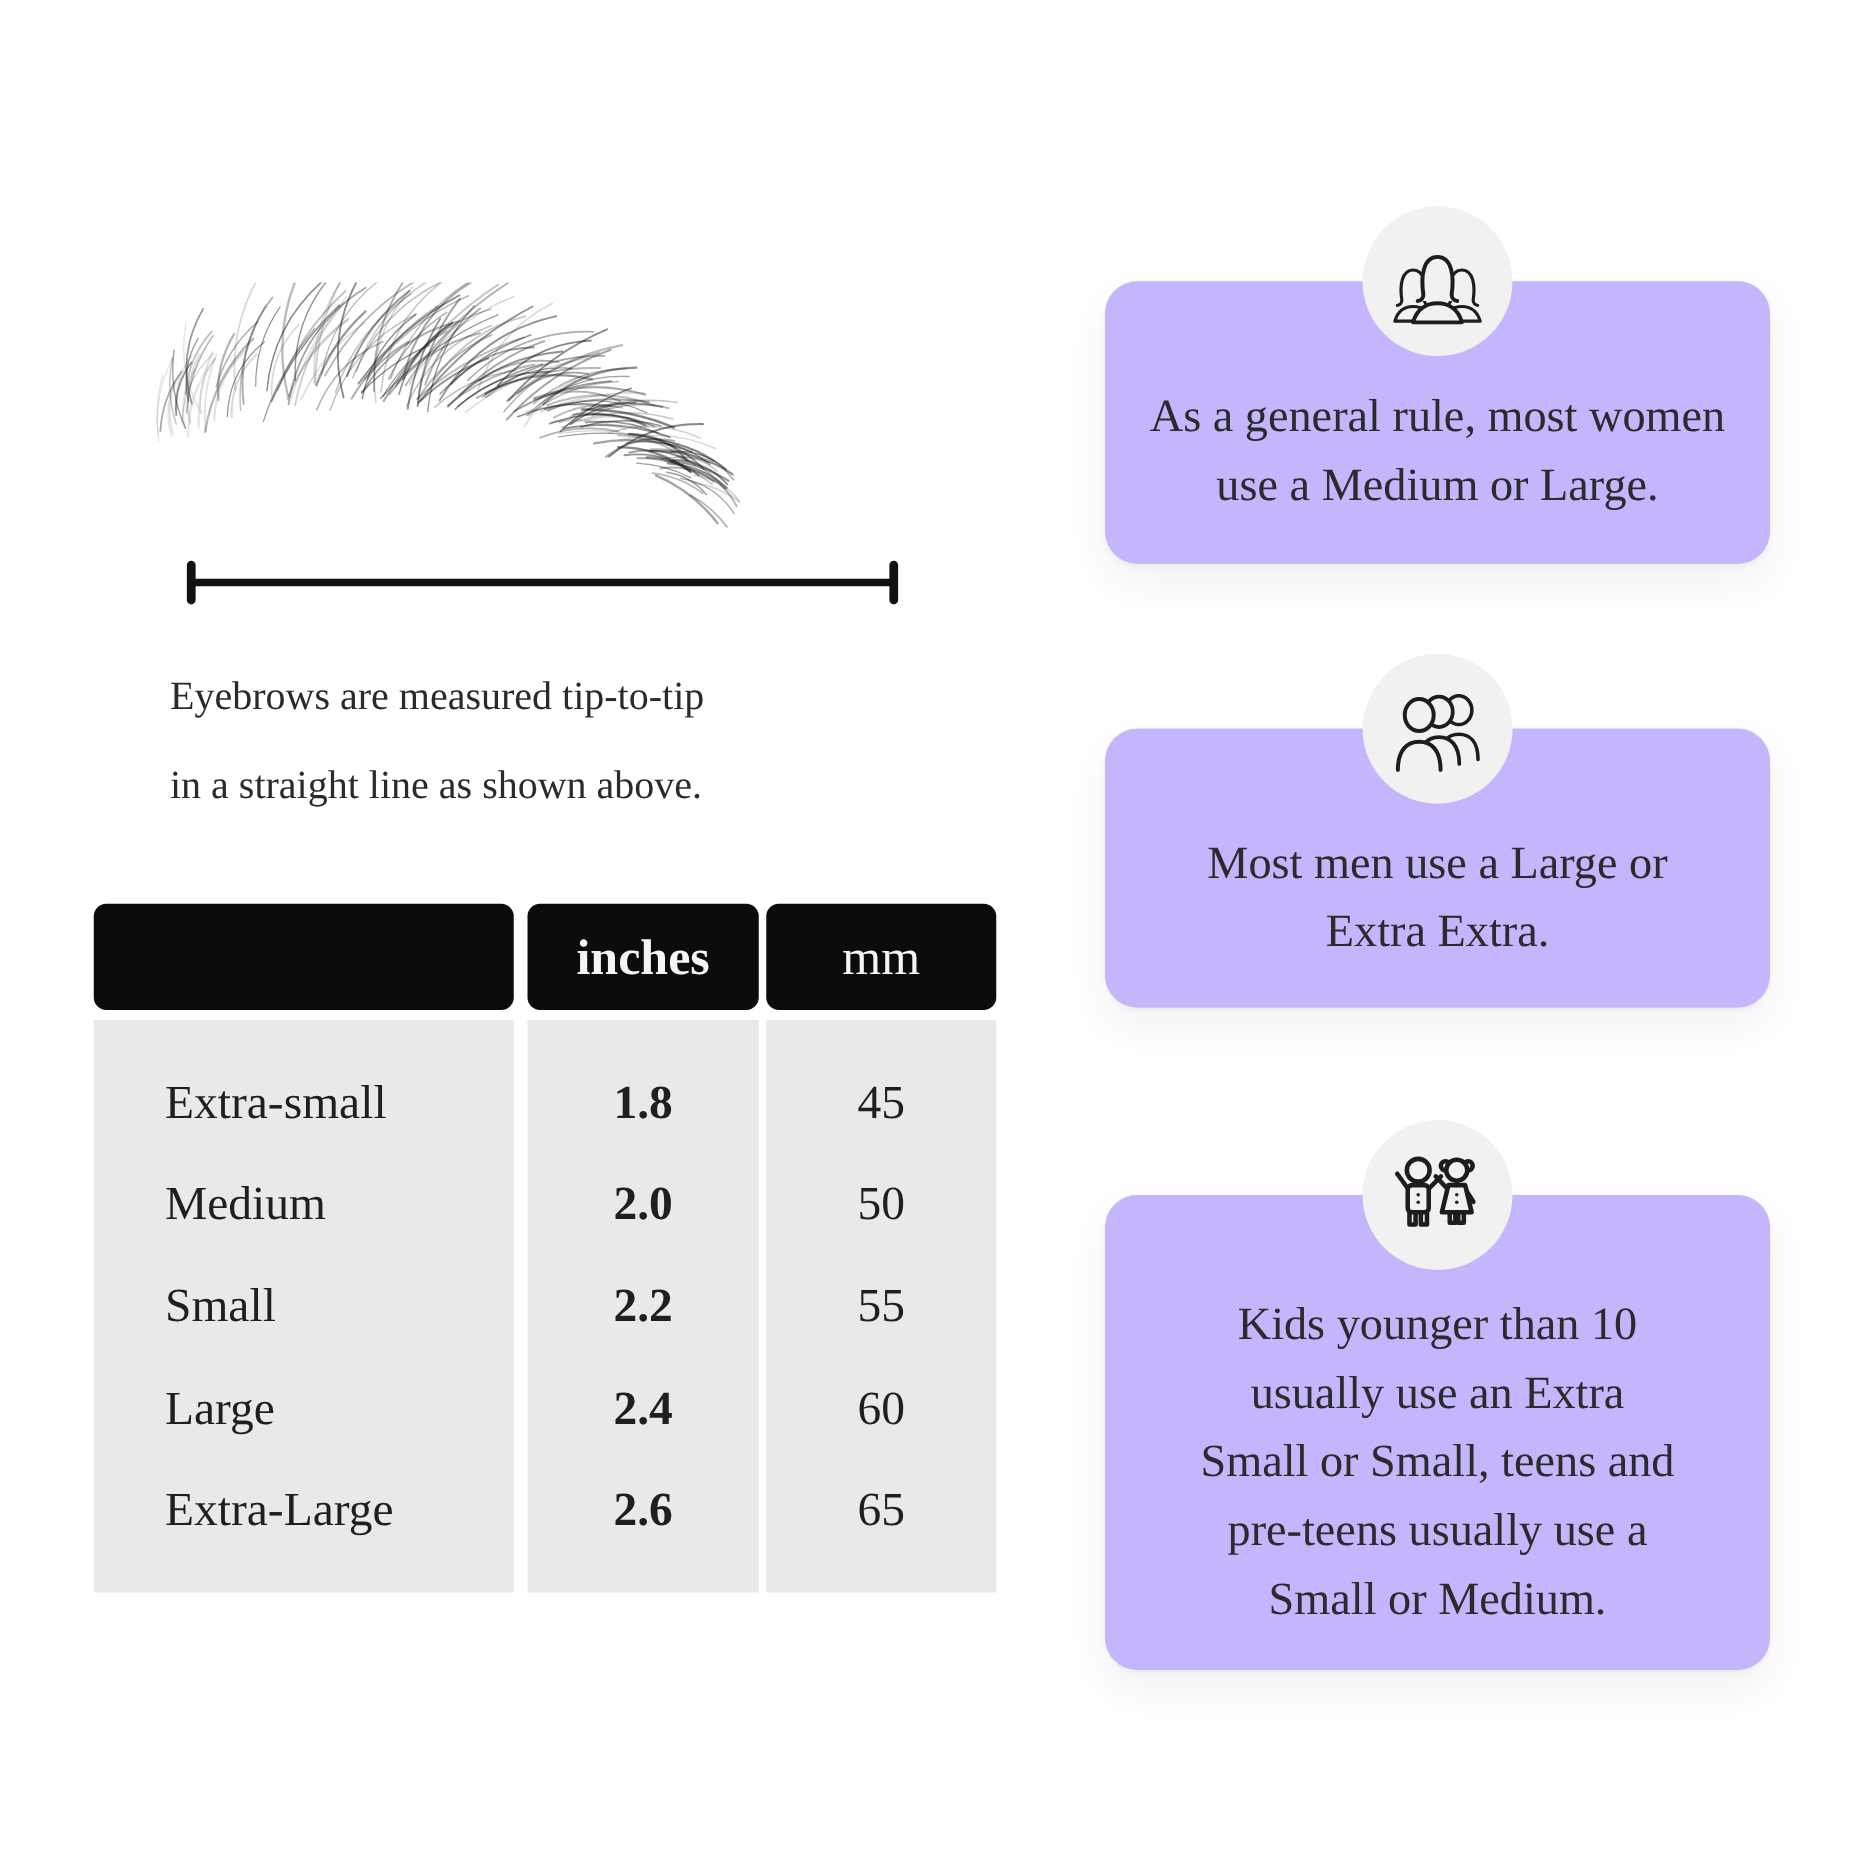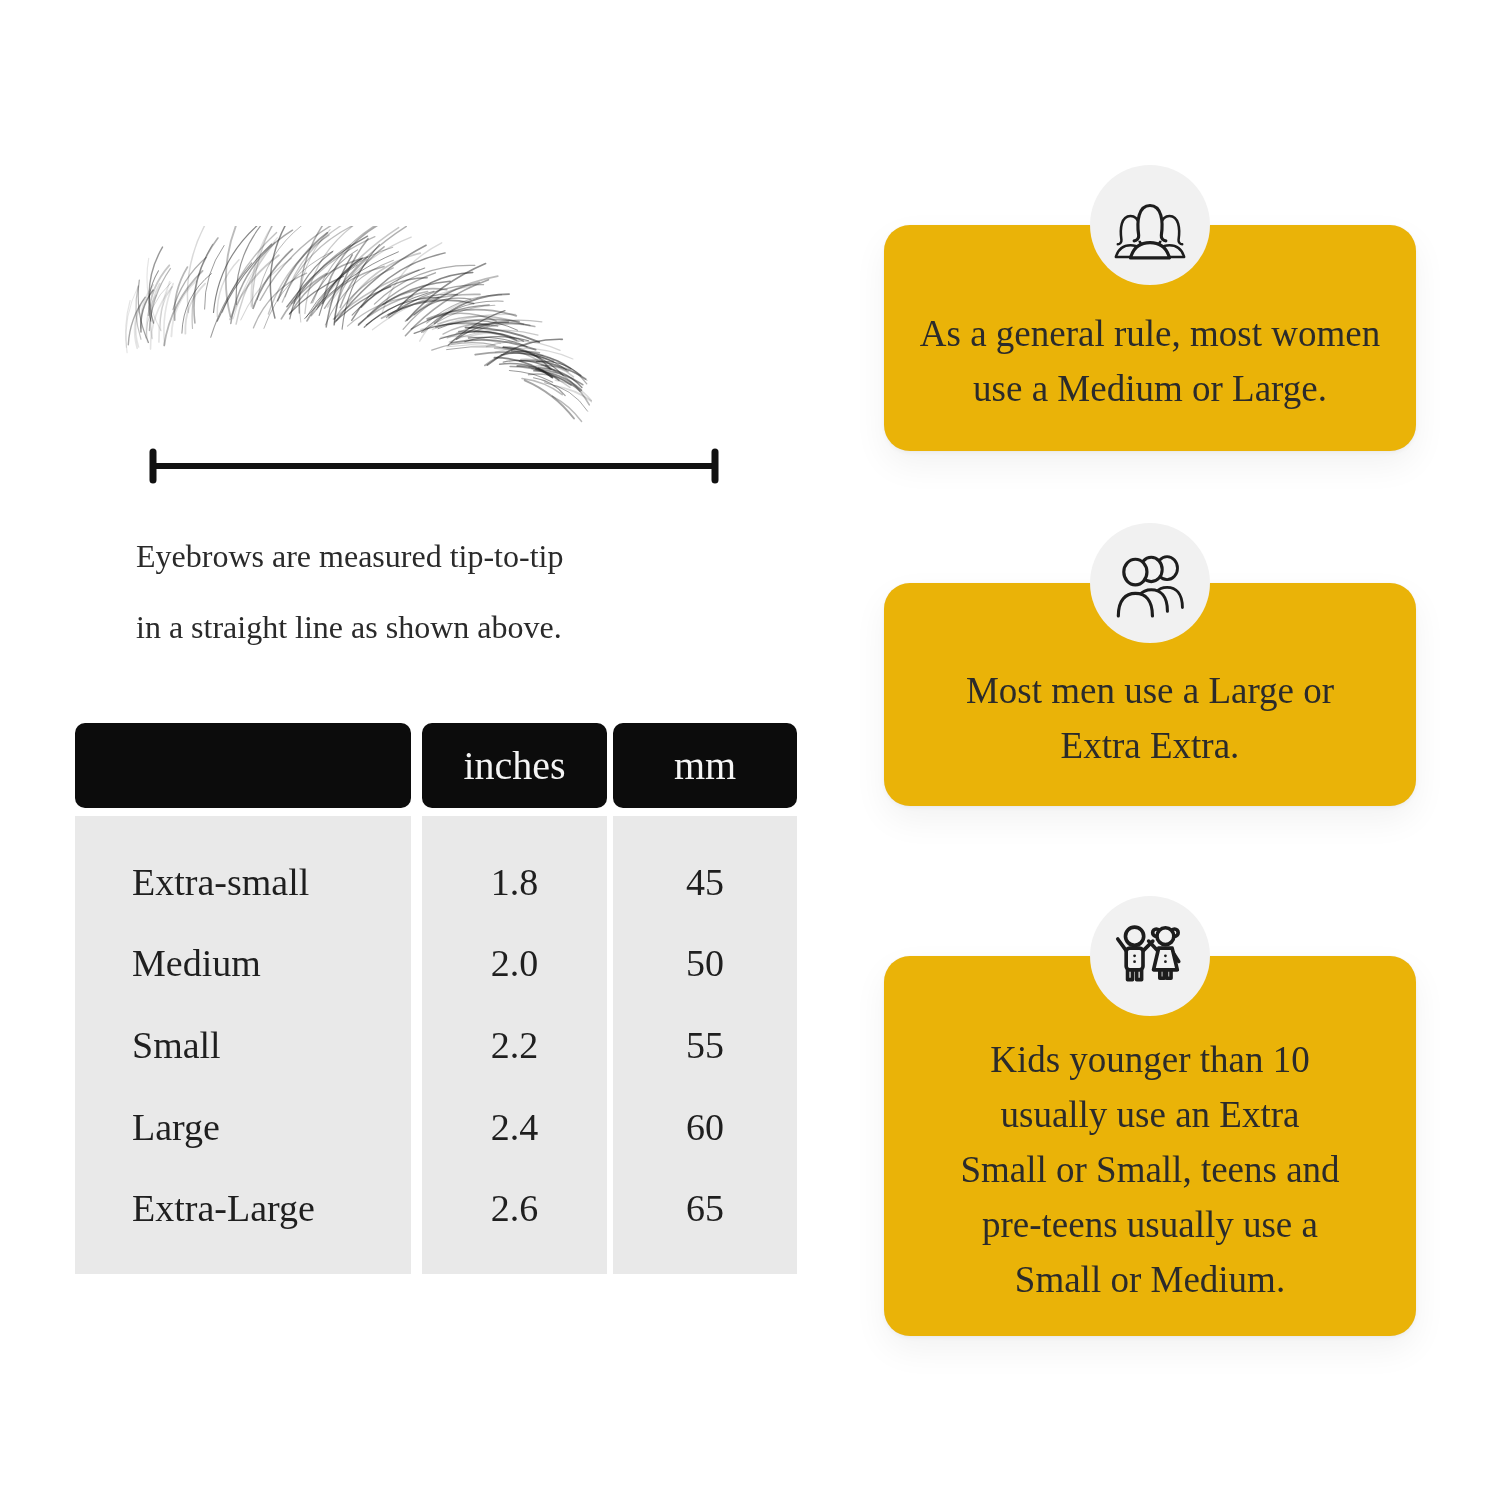--- a/index.html
+++ b/index.html
@@ -14,29 +14,29 @@
   .caption span{display:block;white-space:nowrap;}
   
   .size-table{position:absolute;left:75px;top:723px;width:722px;}
   .t-head{display:flex;height:85px;}
   .t-body{display:flex;height:458px;margin-top:8px;}
   .th{background:#0c0c0c;color:#f5f5f5;border-radius:10px;font-size:40px;
       display:flex;align-items:center;justify-content:center;}
   .tcol{background:#e9e9e9;display:flex;flex-direction:column;justify-content:space-around;
         padding:25px 0;box-sizing:border-box;font-size:38px;color:#1f1f1f;}
   .c1{width:336px;}
-  .c2{width:185px;margin-left:11px;}
+  .c2{width:185px;margin-left:11px;font-weight:bold;}
   .c3{width:184px;margin-left:6px;}
   .tcol .cell{display:flex;align-items:center;justify-content:center;height:80px;}
   .tcol.c1 .cell{justify-content:flex-start;padding-left:57px;}
   
   .tip-card{
-    position:absolute;left:884px;width:532px;background:#eab308;border-radius:26px;
+    position:absolute;left:884px;width:532px;background:#c4b5fd;border-radius:26px;
     box-shadow:0 2px 4px rgba(0,0,0,0.04),0 14px 34px rgba(0,0,0,0.055),0 0 1px rgba(0,0,0,0.08);
-    display:flex;flex-direction:column;justify-content:center;align-items:center;
+    display:flex;flex-direction:column;justify-content:center;
     padding-top:46px;box-sizing:border-box;
   }
   .tip-card .txt{font-size:37px;line-height:55px;color:#2b2b2b;text-align:center;}
   .tip-card .txt span{display:block;white-space:nowrap;}
   .badge{
     position:absolute;top:-60px;left:50%;transform:translateX(-50%);
     width:120px;height:120px;border-radius:50%;background:#f1f1f1;
     display:flex;align-items:center;justify-content:center;
   }
   .badge svg{width:78px;height:78px;}

